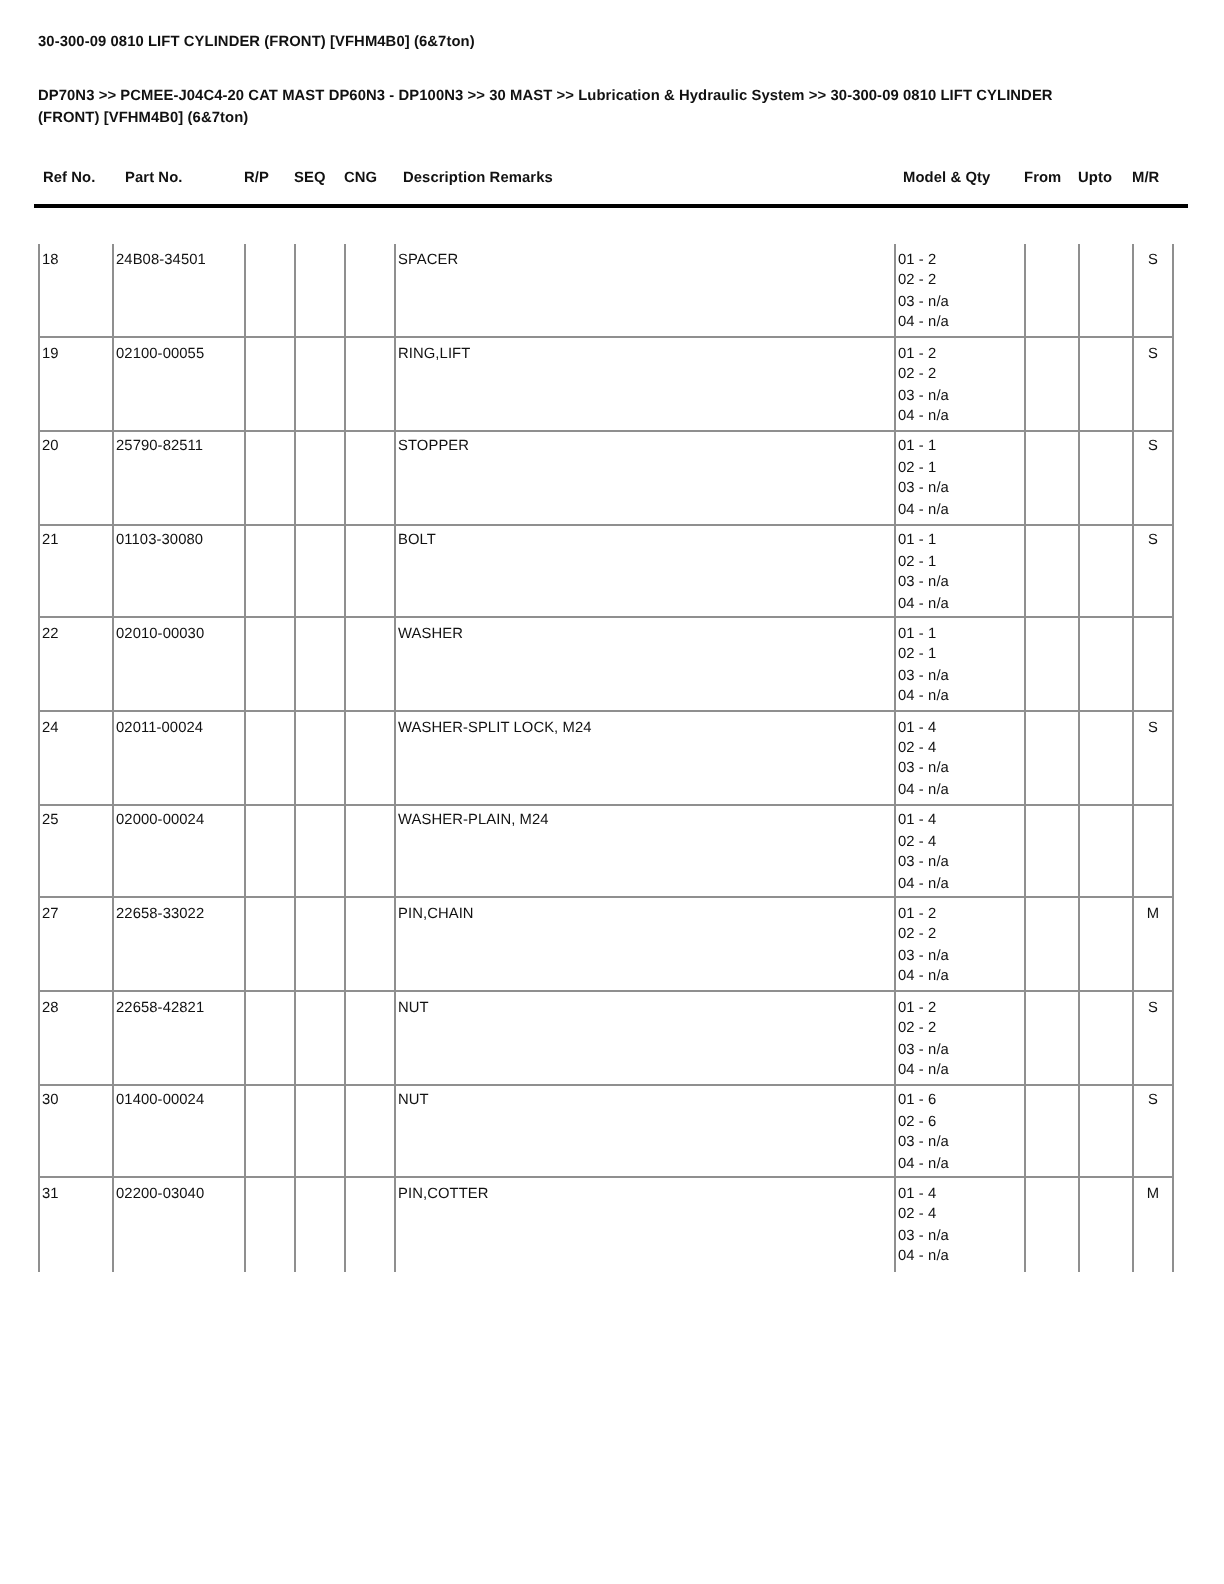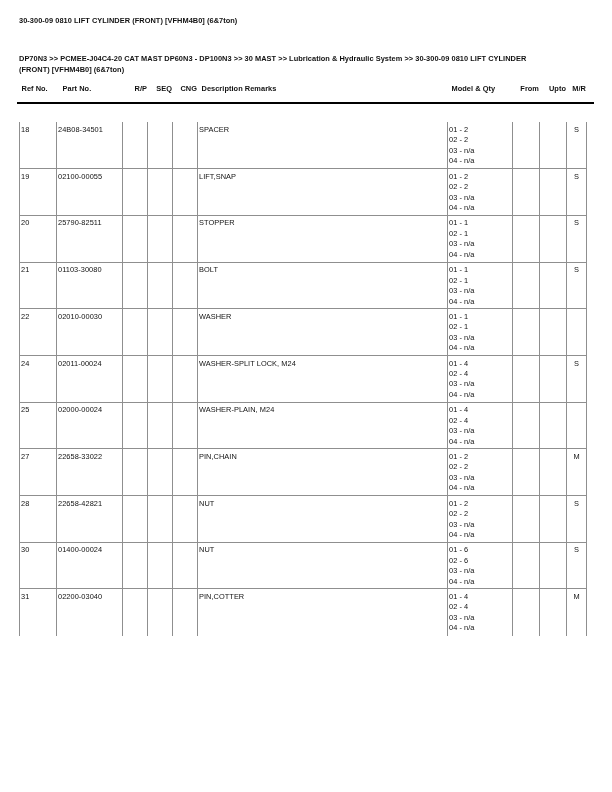--- a/index.html
+++ b/index.html
@@ -26,21 +26,20 @@
   }
   .breadcrumb {
     position: absolute;
     left: 19px;
     top: 43px;
     width: 530px;
     font-size: 7.4px;
     font-weight: bold;
     line-height: 10.8px;
     letter-spacing: 0.05px;
-    margin-top: 11px;
   }
   .col-headers {
     position: absolute;
     left: 19px;
     top: 84px;
     display: flex;
     font-size: 7.4px;
     font-weight: bold;
     letter-spacing: 0.05px;
   }
@@ -51,21 +50,21 @@
   .w-seq  { width: 25px;  }
   .w-cng  { width: 25px;  }
   .w-desc { width: 250px; }
   .w-qty  { width: 65px;  }
   .w-from { width: 27px;  }
   .w-upto { width: 27px;  }
   .w-mr   { width: 20px;  }
   .ha-l2 { padding-left: 2.5px; }
   .ha-l6 { padding-left: 6.5px; }
   .ha-l4 { padding-left: 4.5px; }
-  .ha-c  { text-align: right; }
+  .ha-c  { text-align: left; }
   .header-rule {
     position: absolute;
     left: 17px;
     top: 102.4px;
     width: 577px;
     height: 1.8px;
     background: #000000;
   }
   table.parts {
     position: absolute;
@@ -148,21 +147,21 @@
     <td class="c-upto"></td>
     <td class="c-mr">S</td>
   </tr>
 
   <tr>
     <td class="c-ref">19</td>
     <td class="c-part">02100-00055</td>
     <td class="c-rp"></td>
     <td class="c-seq"></td>
     <td class="c-cng"></td>
-    <td class="c-desc">LIFT,SNAP</td>
+    <td class="c-desc">RING,LIFT</td>
     <td class="c-qty">
             <div class="qty-line">01 - 2</div>
             <div class="qty-line">02 - 2</div>
             <div class="qty-line">03 - n/a</div>
             <div class="qty-line">04 - n/a</div>
           </td>
     <td class="c-from"></td>
     <td class="c-upto"></td>
     <td class="c-mr">S</td>
   </tr>

